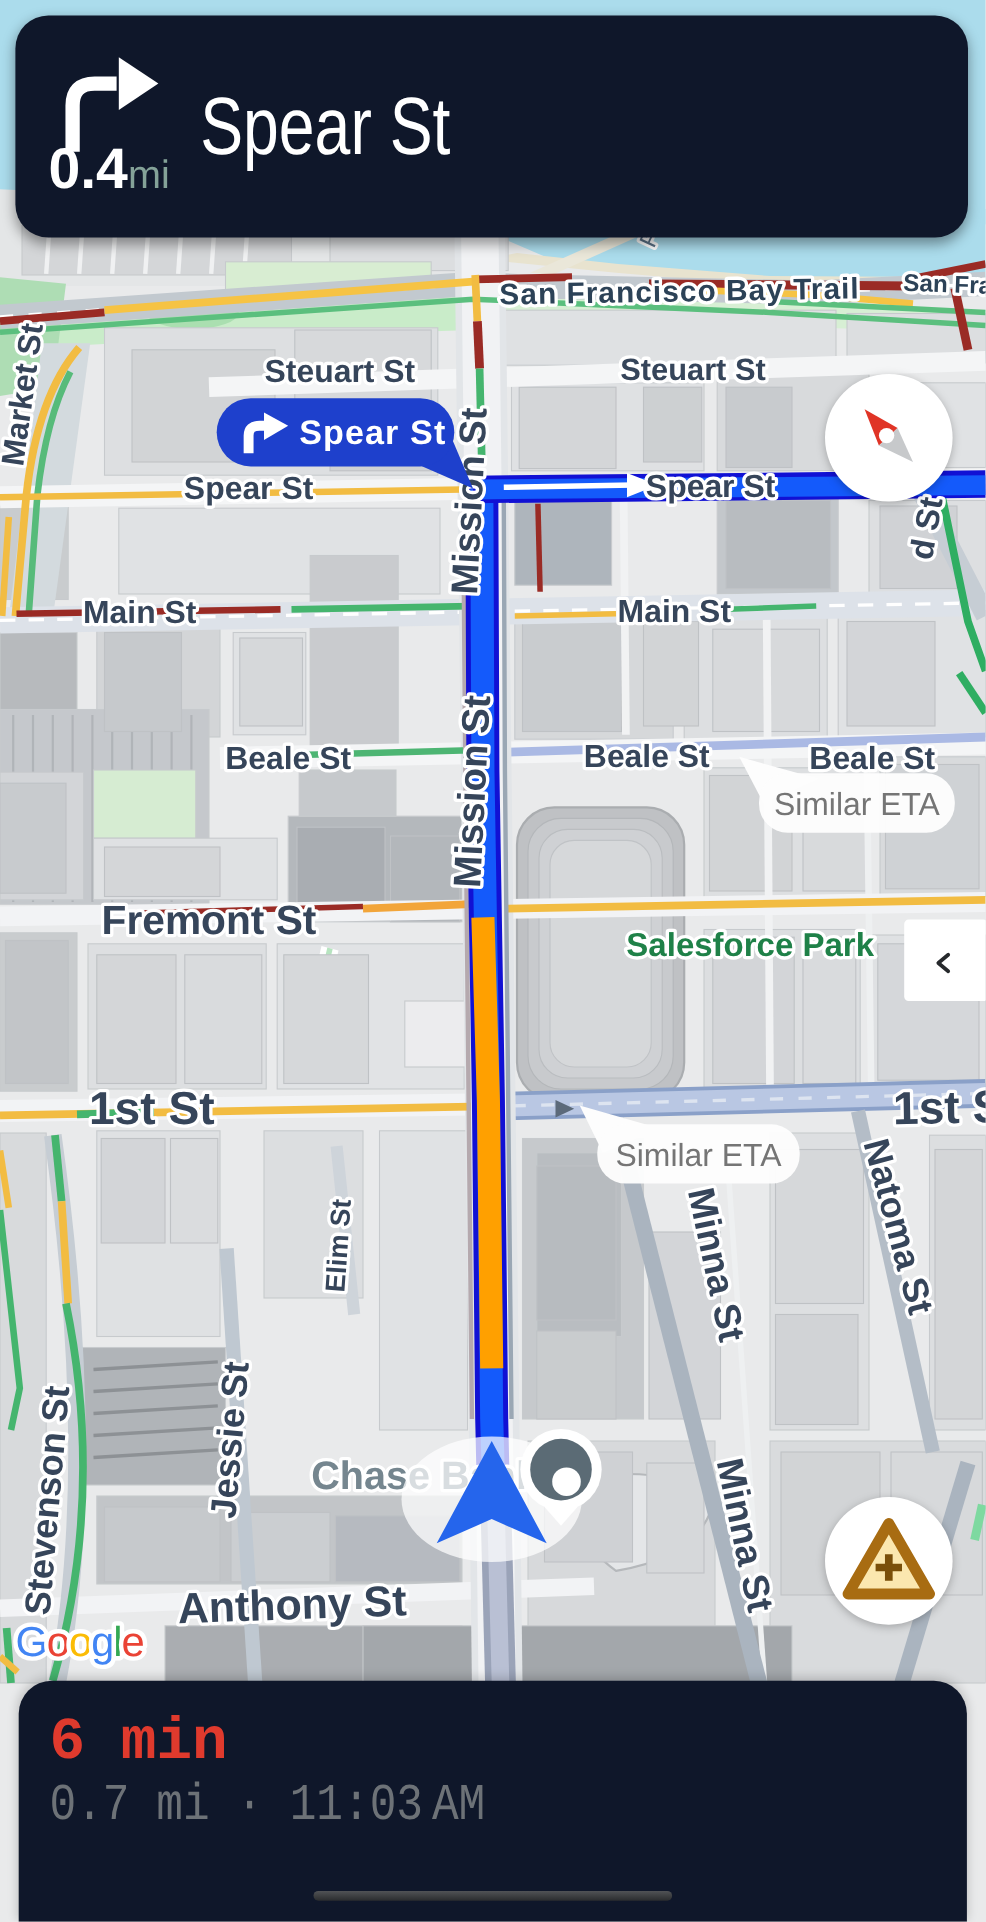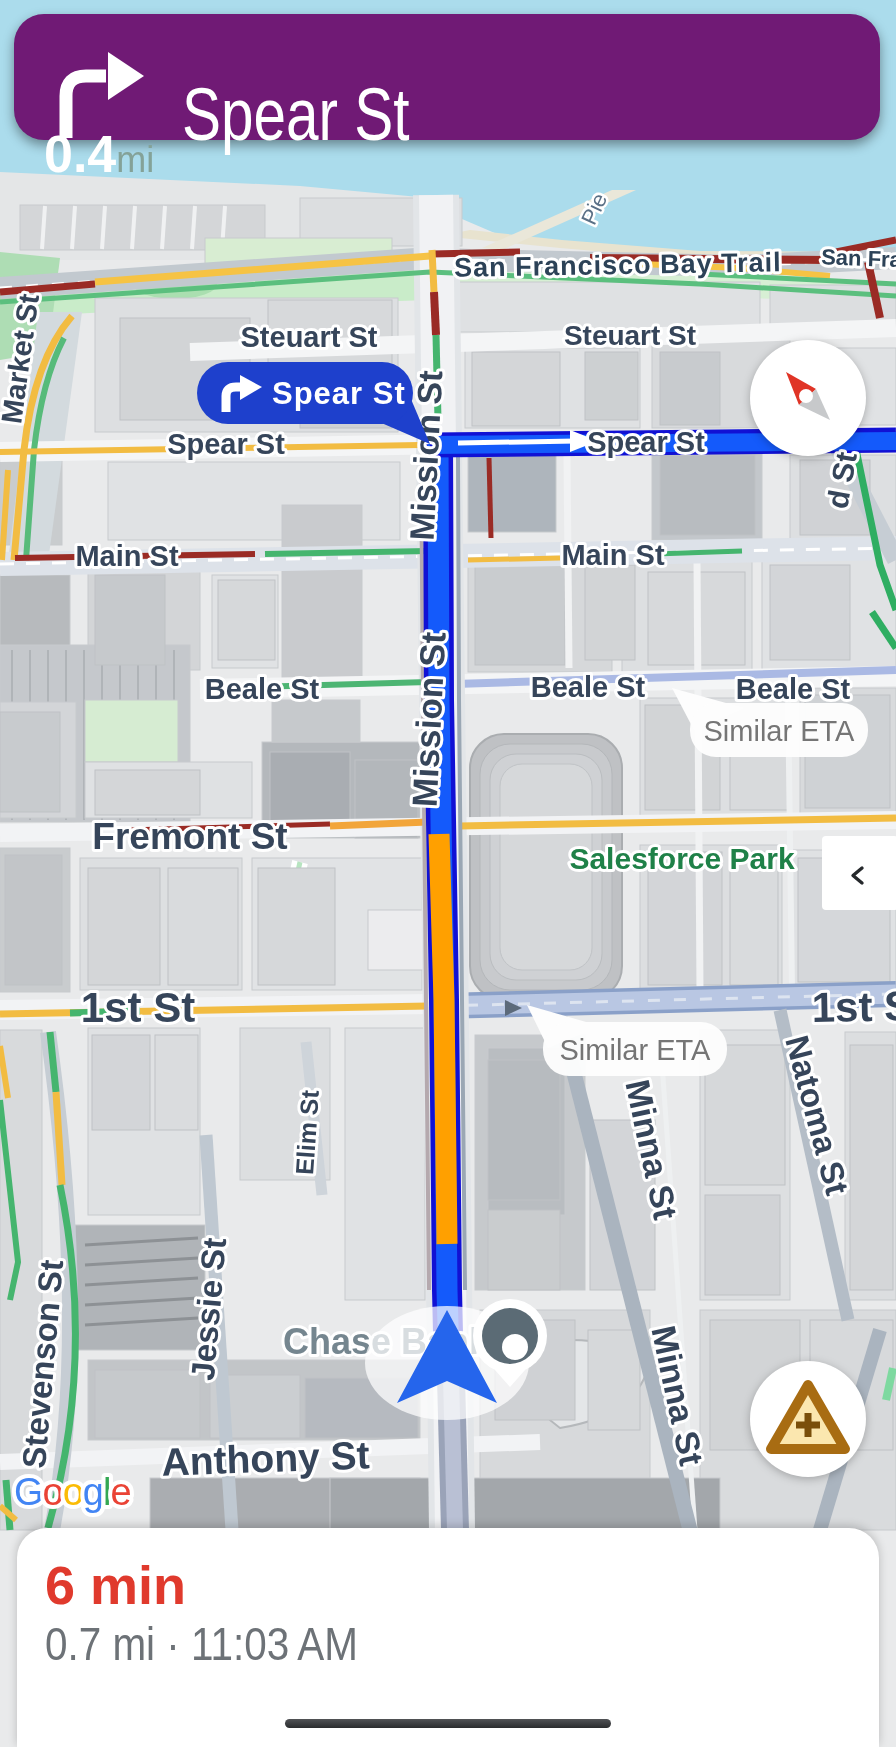--- a/index.html
+++ b/index.html
@@ -1,26 +1,26 @@
 <!DOCTYPE html>
 <html><head>
 <meta charset="utf-8">
 <style>
   html,body{margin:0;padding:0;width:896px;height:1747px;overflow:hidden;
     font-family:"Liberation Sans",sans-serif;background:#e9eaeb;}
   #stage{position:relative;width:896px;height:1747px;}
   #map{position:absolute;left:0;top:0;}
-  #banner{position:absolute;left:14px;top:14px;width:866px;height:126px;
-    background:#701a75;border-radius:30px;box-shadow:0 5px 12px rgba(0,0,0,.4);}
+  #banner{position:absolute;left:14px;top:14px;width:866px;height:202px;
+    background:#0f172a;border-radius:30px;box-shadow:0 5px 12px rgba(0,0,0,.4);}
   #banner .dist{position:absolute;left:30px;top:110px;color:#fff;font-size:52px;font-weight:bold;}
   #banner .dist span{color:#84a298;font-size:36px;font-weight:normal;}
   #banner .road{position:absolute;left:168px;top:58px;color:#fff;font-size:74px;font-weight:normal;
     transform:scaleX(0.79);transform-origin:left top;white-space:nowrap;}
   #sheet{position:absolute;left:17px;top:1528px;width:862px;height:219px;
-    background:#ffffff;border-radius:30px 30px 0 0;box-shadow:0 -2px 10px rgba(0,0,0,.2);}
+    background:#0f172a;border-radius:30px 30px 0 0;box-shadow:0 -2px 10px rgba(0,0,0,.2);font-family:Liberation Mono, monospace;}
   #sheet .eta{position:absolute;left:28px;top:26px;color:#e03a2d;font-size:54px;font-weight:bold;}
   #sheet .sub{position:absolute;left:28px;top:88px;color:#6d7277;font-size:47px;
     transform:scaleX(0.86);transform-origin:left top;white-space:nowrap;}
   #sheet .handle{position:absolute;left:268px;top:191px;width:326px;height:9px;border-radius:5px;
     background:linear-gradient(#515356,#2a2c2e);}
 </style>
 </head>
 <body>
 <div id="stage">
 

